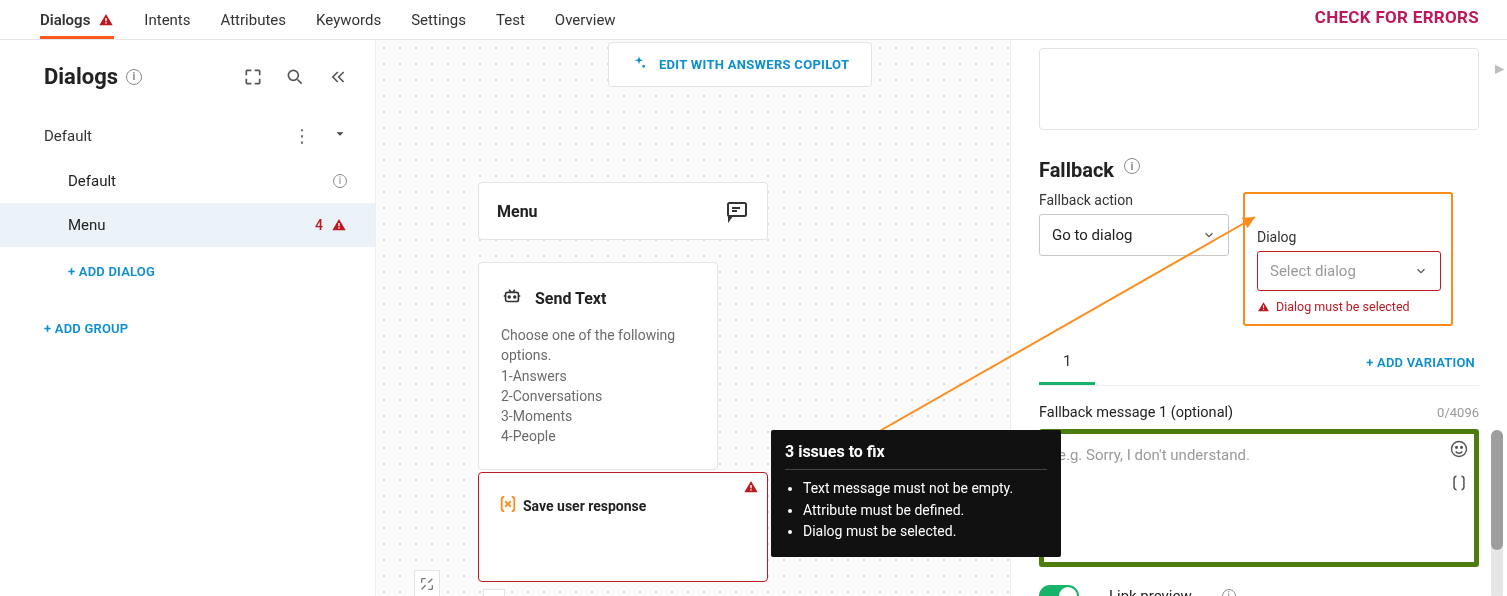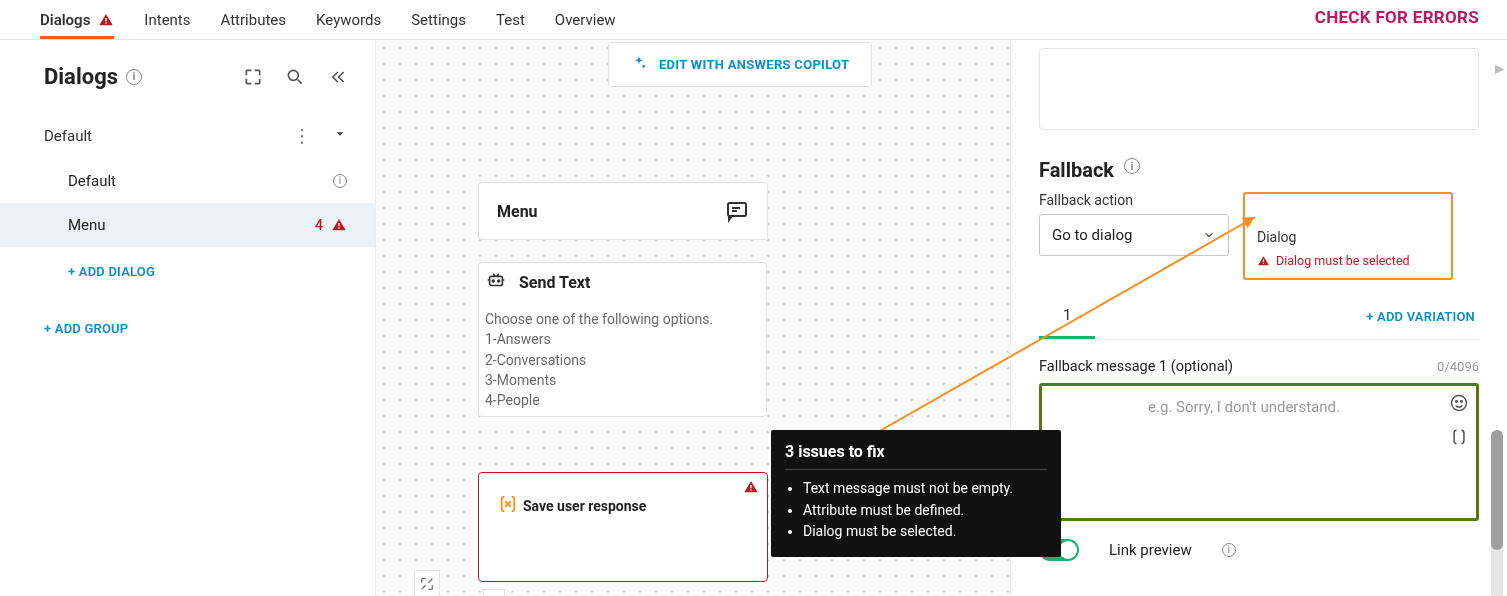--- a/index.html
+++ b/index.html
@@ -37,21 +37,21 @@
 .canvas { flex:1; position:relative; background:#fbfbfb; border-right:1px solid #eee;
   background-image: radial-gradient(#d9d9d9 1px, transparent 1px);
   background-size:16px 16px; background-position:0 0;
 }
 .copilot { position:absolute; left:232px; top:2px; background:#fff; border:1px solid #e3e3e3; border-radius:4px; padding:12px 22px; color:#0d8ecf; font-weight:700; font-size:13px; letter-spacing:.3px; display:flex; align-items:center; gap:12px; cursor:pointer;}
 
 .card { position:absolute; background:#fff; border:1px solid #e3e3e3; border-radius:4px; }
 .card-menu { left:102px; top:142px; width:290px; padding:16px 18px; display:flex; align-items:center; justify-content:space-between; font-weight:700; font-size:16px;}
 .cm-icon { width:24px; height:24px; color:#333; }
 
-.card-send { left:102px; top:222px; width:289px; padding:6px; }
+.card-send { left:102px; top:222px; width:240px; padding:22px; }
 .card-send .hdr { display:flex; align-items:center; gap:12px; font-weight:700; font-size:16px; margin-bottom:14px;}
 .card-send .body { color:#6b6b6b; font-size:14px; line-height:1.45;}
 
 .card-save { left:102px; top:432px; width:290px; height:110px; border:1px solid #ba1b23; }
 .card-save .hdr { display:flex; align-items:center; gap:4px; font-weight:700; font-size:14px; padding:20px 18px 8px;}
 .card-save .alert-pos { position:absolute; right:8px; top:6px; }
 .card-save .sub { position:absolute; left:4px; bottom:-30px; width:22px; height:22px; border:1px solid #e3e3e3; background:#fff; display:flex; align-items:center; justify-content:center;}
 .canvas .handle { position:absolute; left:38px; bottom:0; width:26px; height:26px; border:1px solid #e3e3e3; background:#fff; border-bottom:none; display:flex; align-items:center; justify-content:center;}
 
 
@@ -73,21 +73,21 @@
 .select { width:190px; height:42px; border:1px solid #c7c7c7; border-radius:3px; background:#fff; display:flex; align-items:center; justify-content:space-between; padding:0 12px; font-size:15px; cursor:pointer;}
 .select .ph { color:#9a9a9a; }
 .highlight-box { border:2px solid #fc8c1c; border-radius:3px; padding:10px 12px 10px; width:210px;}
 .highlight-box .select { width:184px; border-color:#ba1b23; height:40px;}
 .err-msg { color:#ba1b23; font-size:12.5px; display:flex; align-items:center; gap:6px; margin-top:8px;}
 .tabs2 { display:flex; align-items:center; justify-content:space-between; margin-top:14px; border-bottom:1px solid #eee;}
 .tabs2 .t { padding:12px 24px 12px 24px; border-bottom:3px solid #18b36b; font-size:15px; color:#333; cursor:pointer;}
 .fb-row { display:flex; justify-content:space-between; align-items:center; margin-top:18px; font-size:14.5px;}
 .counter { color:#9a9a9a; font-size:13px;}
 .textarea-wrap { position:relative; margin-top:8px;}
-.ta { width:100%; height:138px; border:3px solid #4d7c0f; border-radius:3px; padding:12px 44px 12px 14px; font-size:15px; color:#333; resize:none;text-align:center;}
+.ta { width:100%; height:138px; border:5px solid #4d7c0f; border-radius:3px; padding:12px 44px 12px 14px; font-size:15px; color:#333; resize:none;}
 .ta::placeholder { color:#9a9a9a; }
 .ta-icons { position:absolute; right:10px; top:10px; display:flex; flex-direction:column; gap:10px; color:#555;}
 .toggle-row { display:flex; align-items:center; gap:30px; margin-top:14px; font-size:15px;}
 .toggle { width:40px; height:22px; border-radius:12px; background:#18b36b; position:relative; cursor:pointer;}
 .toggle .dot { position:absolute; right:2px; top:2px; width:18px; height:18px; border-radius:50%; background:#fff;}
 
 
 .scrolltrack { position:absolute; right:4px; top:390px; width:12px; height:170px; background:#e6e6e6; border-radius:6px;}
 .scrollthumb { position:absolute; right:4px; top:390px; width:12px; height:120px; background:#9e9e9e; border-radius:6px;}
 
@@ -284,20 +284,26 @@
         <span class="lbl">Fallback action</span>
         <div class="select">
           <span>Go to dialog</span>
           <svg width="14" height="14" viewBox="0 0 24 24" fill="none" stroke="#555" stroke-width="2">
               <path d="M6 9l6 6 6-6"></path>
             </svg>
         </div>
       </div>
       <div class="highlight-box">
         <span class="lbl" style="display:block; margin-bottom:6px;margin-top:25px;">Dialog</span>
+        <div class="select">
+          <span class="ph">Select dialog</span>
+          <svg width="14" height="14" viewBox="0 0 24 24" fill="none" stroke="#555" stroke-width="2">
+              <path d="M6 9l6 6 6-6"></path>
+            </svg>
+        </div>
         <div class="err-msg">
           <span class="warn-tri" style="width:13px;height:13px">
               <svg viewBox="0 0 24 24" fill="#ba1b23">
                 <path d="M12 3 L22 20 H2 Z"></path>
                 <rect x="11" y="9" width="2" height="5" fill="#fff"></rect>
                 <rect x="11" y="15.5" width="2" height="2" fill="#fff"></rect>
               </svg>
             </span>
           <span>Dialog must be selected</span>
         </div>

